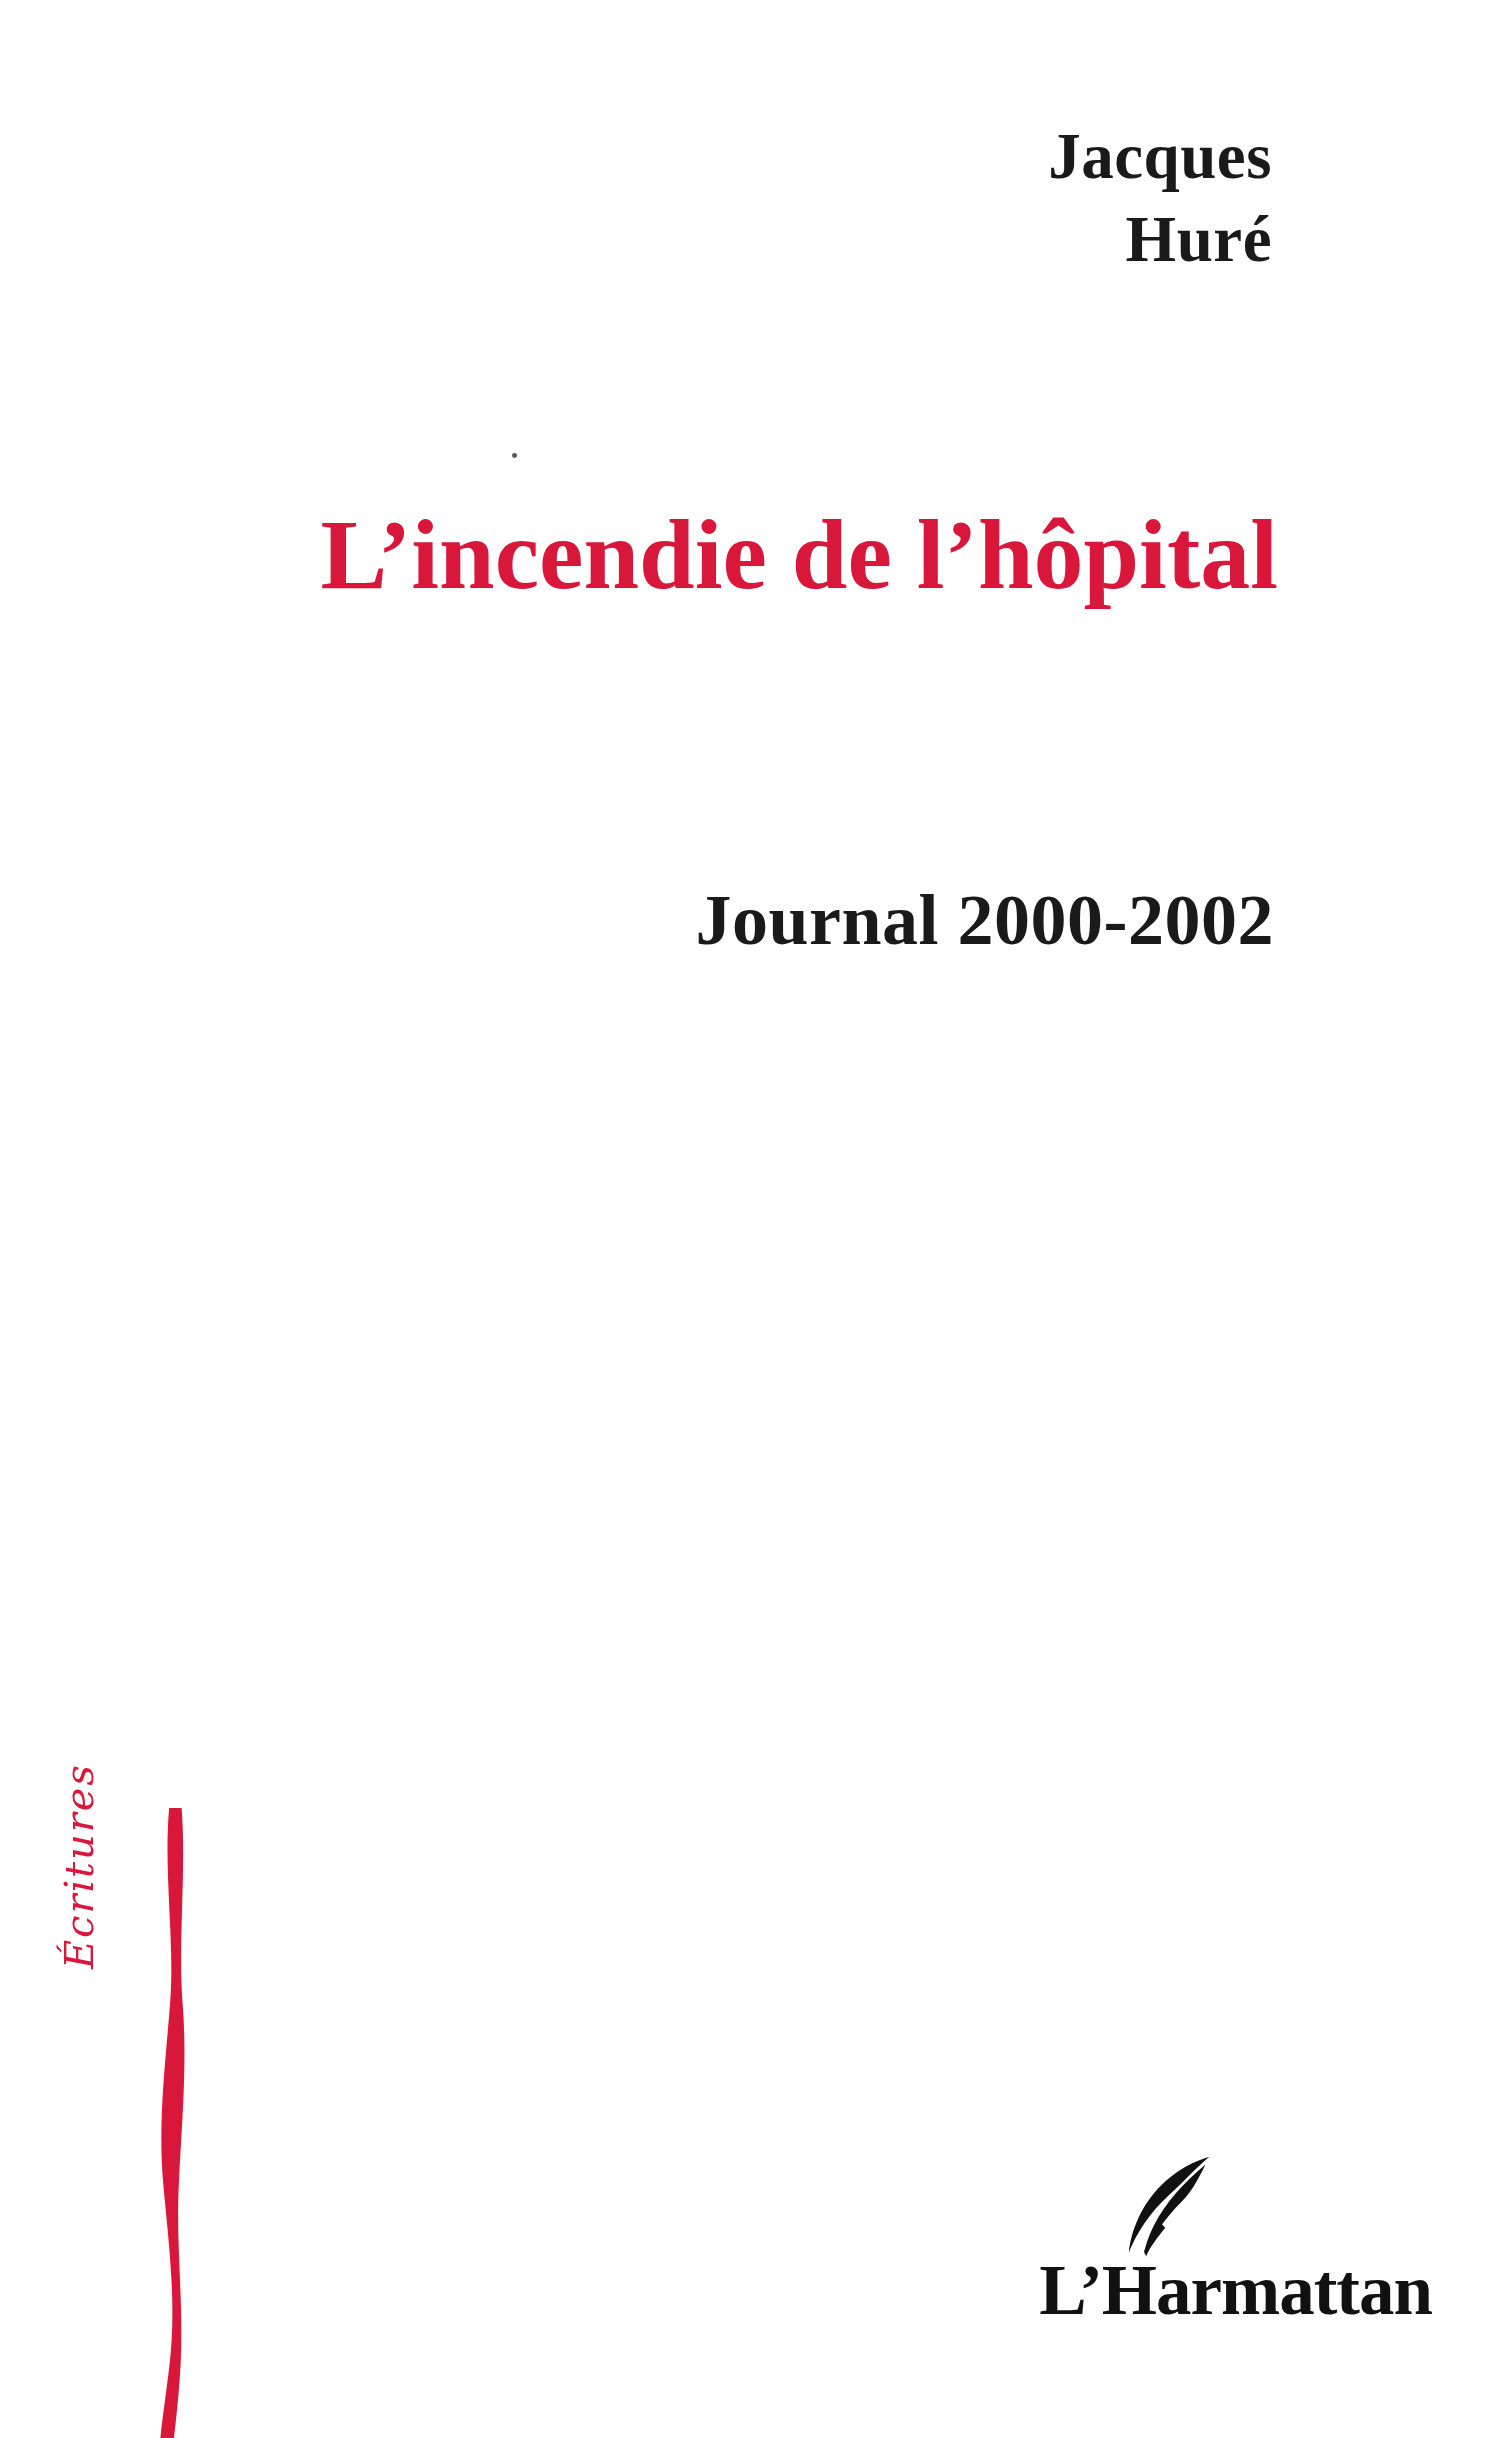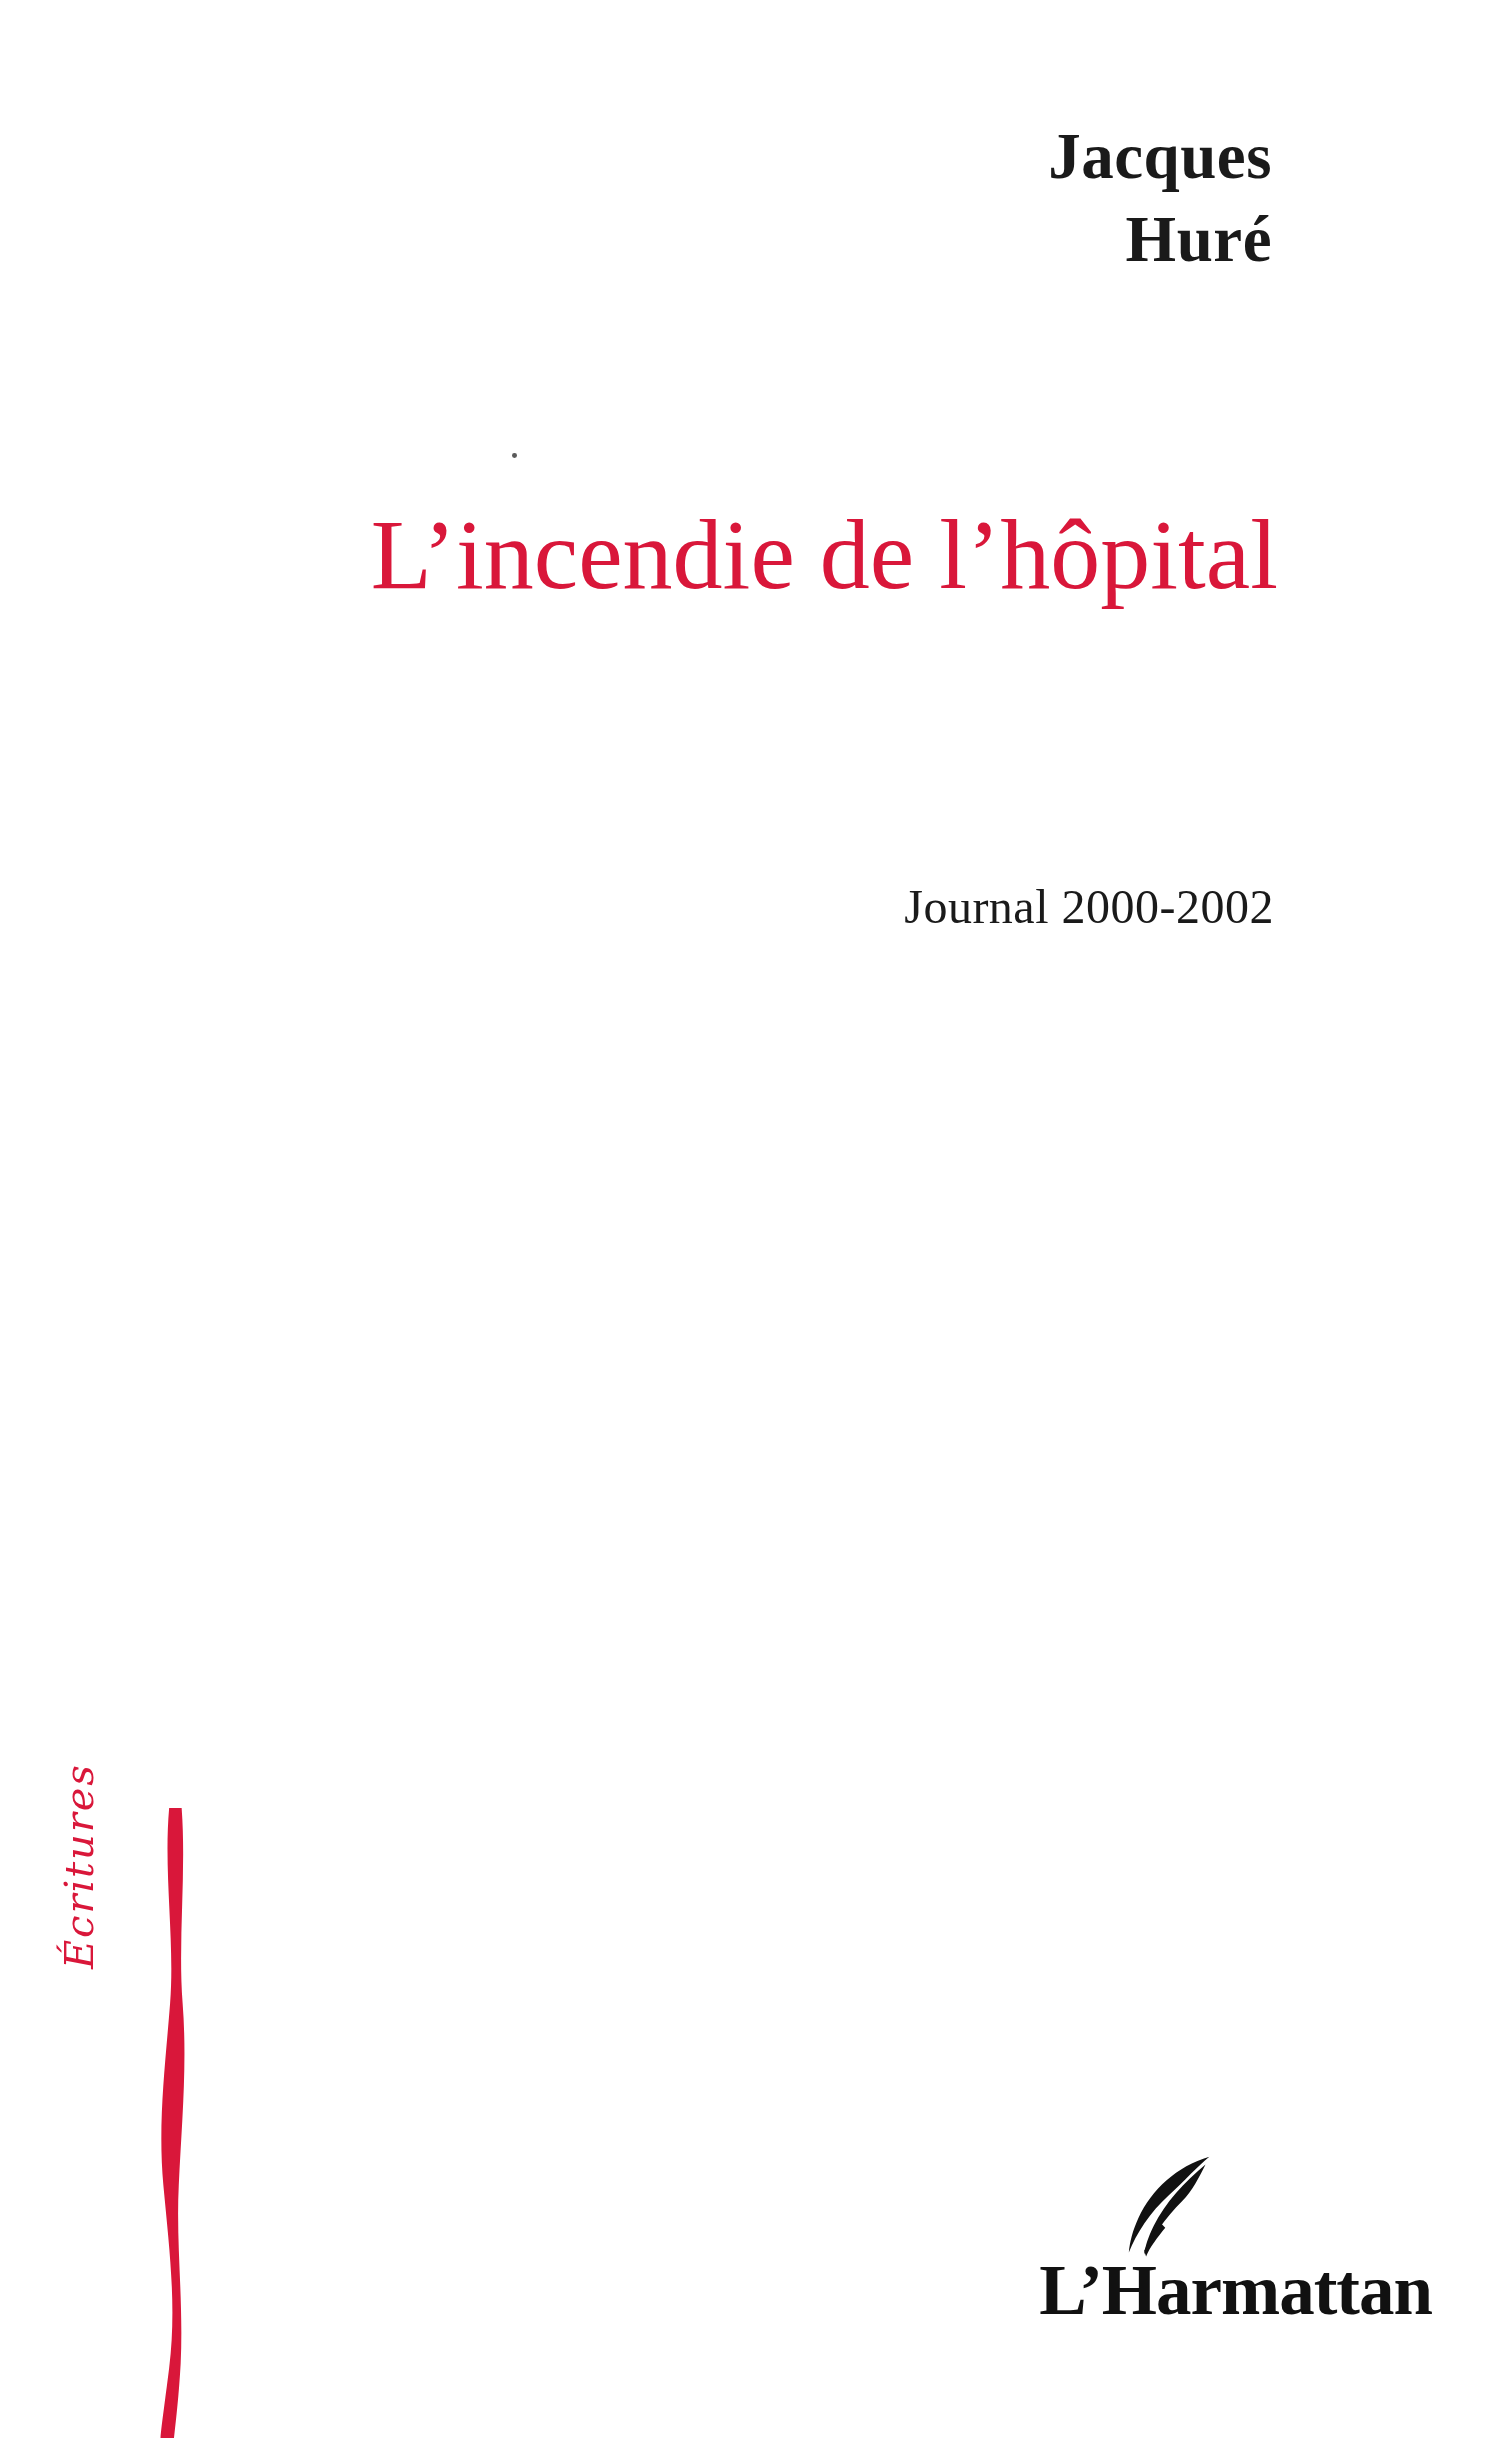--- a/index.html
+++ b/index.html
@@ -40,37 +40,37 @@
   }
 
   
   .title {
     position: absolute;
     right: 229px;
     top: 500px;
     text-align: right;
     color: #d9173a;
     font-family: "Liberation Serif", serif;
-    font-weight: normal;
+    font-weight: bold;
     font-size: 100px;
     line-height: 1.1;
     white-space: nowrap;
     letter-spacing: 0px;
   }
 
   
   .subtitle {
     position: absolute;
     right: 233px;
     top: 879px;
     text-align: center;
     color: #1a1a1a;
     font-family: "Liberation Serif", serif;
-    font-weight: normal;
-    font-size: 48px;
+    font-weight: bold;
+    font-size: 72px;
     white-space: nowrap;
     letter-spacing: 0.5px;
   }
 
   
   .dot-mark {
     position: absolute;
     left: 512px;
     top: 453px;
     width: 4.8px;

